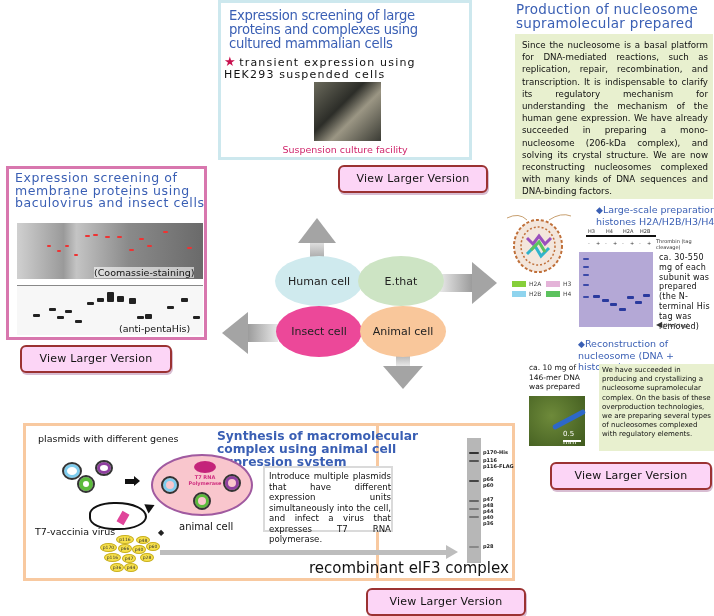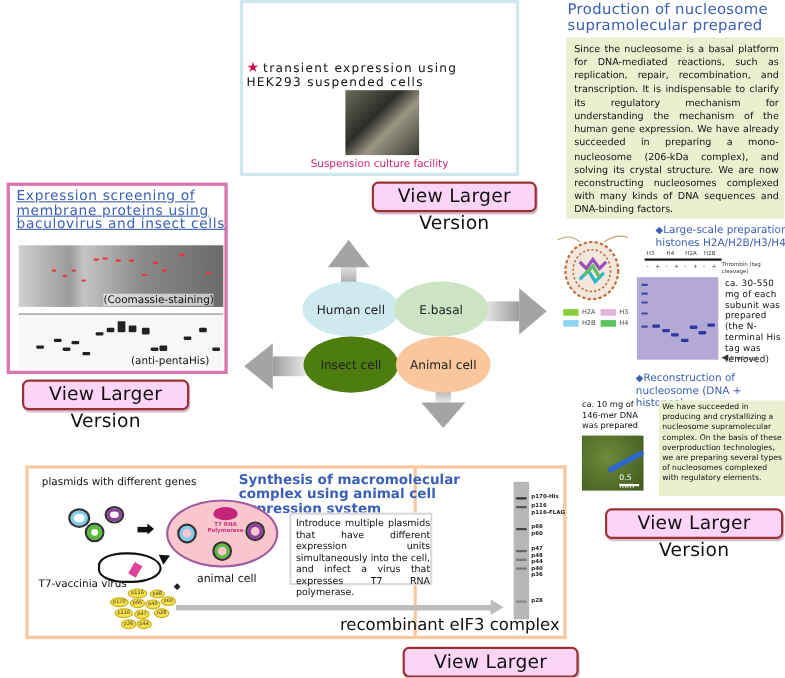--- a/index.html
+++ b/index.html
@@ -10,21 +10,21 @@
 
   
   #panel-human { left: 218px; top: 0; width: 254px; height: 160px; border: 3px solid #cde8ee; background: #fff; }
   #panel-human .t { left: 8px; top: 6px; width: 240px; font-size: 13.2px; letter-spacing: -0.3px; }
   #panel-human .star-line { left: 3px; top: 52px; width: 240px; font-size: 11px; line-height: 1.05; color: #111; }
   #panel-human .star { color: #c8104e; font-size: 13px; }
   #photo-hek { left: 93px; top: 79px; width: 67px; height: 59px; background: linear-gradient(135deg,#6b6a5c,#2c2d28 40%,#9b9684 60%,#3a3b34); }
   #caption-hek { left: 0; top: 141px; width: 248px; text-align: center; font-size: 9.5px; color: #d0256b; }
 
   .view-btn { height: 28px; width: 150px; background: #fcd5f6; border: 2px solid #9b3232; border-radius: 6px;
-              font-size: 17px; color: #111; text-align: center; line-height: 24px; letter-spacing: 0.2px;
+              font-size: 11px; color: #111; text-align: center; line-height: 24px; letter-spacing: 0.2px;
               font-family: "DejaVu Sans", sans-serif; box-shadow: 1px 2px 0 #d8bdd2; cursor: pointer; }
   #btn-human { left: 338px; top: 165px; }
   #btn-insect { left: 20px; top: 345px; width: 152px; }
   #btn-nucleo { left: 550px; top: 462px; width: 162px; }
   #btn-animal { left: 366px; top: 588px; width: 160px; }
 
   
   #nucleo-title { left: 516px; top: 2px; width: 198px; font-size: 13.5px; letter-spacing: 0.3px; }
   #nucleo-box { left: 515px; top: 34px; width: 198px; height: 165px; background: #e8f0cf; }
   #nucleo-box p { position: absolute; left: 7px; top: 5px; width: 186px; font-size: 8.7px; line-height: 12.2px; color: #111; text-align: justify; }
@@ -46,32 +46,32 @@
   #dna-note { left: 529px; top: 363px; width: 58px; font-size: 7.5px; line-height: 9.5px; color: #111; }
   #crystal { left: 529px; top: 396px; width: 56px; height: 50px; background: radial-gradient(circle at 40% 40%, #6e8a3a, #3f5a1e); }
   #crystal-rod { left: 22px; top: 21px; width: 36px; height: 5px; background: #2d68c9; transform: rotate(-28deg); border-radius: 2px; }
   #crystal-scale { left: 34px; top: 34px; font-size: 7px; color: #fff; }
   #crystal-bar { left: 34px; top: 44px; width: 18px; height: 1.5px; background: #fff; }
   #recon-box { left: 599px; top: 364px; width: 115px; height: 87px; background: #e8f0cf; }
   #recon-box p { position: absolute; left: 3px; top: 2px; width: 111px; font-size: 7px; line-height: 9.2px; color: #111; }
 
   
   #panel-insect { left: 6px; top: 166px; width: 201px; height: 174px; border: 3px solid #d877ae; background: #fff; }
-  #panel-insect .t { left: 6px; top: 3px; width: 190px; font-size: 12.5px; letter-spacing: 0.6px; line-height: 1.0; text-decoration: underline; }
+  #panel-insect .t { left: 6px; top: 3px; width: 190px; font-size: 12.5px; letter-spacing: 0.6px; line-height: 1.0; }
   #gel-coom { left: 8px; top: 54px; width: 186px; height: 56px; background: linear-gradient(90deg,#d0d0d0 0,#9a9a9a 25%,#c4c4c4 32%,#8a8a8a 60%,#6a6a6a 100%); }
   #lbl-coom { left: 85px; top: 98px; font-size: 9.5px; color: #111; background: rgba(255,255,255,0.6); }
   #gel-anti { left: 8px; top: 116px; width: 186px; height: 50px; background: #f7f7f7; border-top: 1px solid #888; }
   #lbl-anti { left: 110px; top: 154px; font-size: 9.5px; color: #111; }
   .band { position: absolute; background: #222; border-radius: 1px; }
 
   
   .cell { border-radius: 50%; text-align: center; font-size: 11px; color: #222; display: flex; align-items: center; justify-content: center; }
   #cell-human { left: 275px; top: 256px; width: 88px; height: 50px; background: #cfeaee; }
   #cell-ecoli { left: 358px; top: 256px; width: 86px; height: 50px; background: #cde4c4; }
-  #cell-insect { left: 276px; top: 306px; width: 86px; height: 51px; background: #4d7c0f; }
+  #cell-insect { left: 276px; top: 306px; width: 86px; height: 51px; background: #ec4899; }
   #cell-animal { left: 360px; top: 306px; width: 86px; height: 51px; background: #f9c79b; }
 
   
   #panel-animal { left: 23px; top: 423px; width: 356px; height: 158px; border: 3px solid #f8c9a0; background: #fff; }
   #panel-animal-right { left: 379px; top: 423px; width: 136px; height: 158px; border: 3px solid #f8c9a0; border-left: none; background:#fff; }
   #lbl-plasmids { left: 38px; top: 433px; font-size: 9.5px; color: #111; }
   #animal-title { left: 217px; top: 430px; width: 240px; font-size: 12.3px; color: #3a5fb4; line-height: 1.05; font-weight: bold; }
   #intro-box { left: 263px; top: 466px; width: 130px; height: 66px; border: 2px solid #dadada; background: #fff; }
   #intro-box p { position: absolute; left: 4px; top: 3px; width: 122px; font-size: 8.6px; line-height: 10.5px; color: #111; text-align: justify; }
   #lbl-t7 { left: 35px; top: 526px; font-size: 9.5px; color: #111; }
@@ -90,20 +90,21 @@
   .black-arrow { position: absolute; background: #111; }
 
   #gel-eif3 { left: 467px; top: 438px; width: 14px; height: 125px; background: #b7b7b7; }
   #eif3-labels { left: 483px; top: 438px; width: 40px; height: 125px; font-size: 5px; font-weight: bold; color: #222; }
   #eif3-labels span { position: absolute; left: 0; white-space: nowrap; }
 </style>
 </head>
 <body>
 
 <div id="panel-human" class="abs">
+  <div class="abs t blue-title">Expression screening of large proteins and complexes using cultured mammalian cells</div>
   <div class="abs star-line">
     <span class="star">★</span>
     <span style="letter-spacing:1.2px;">transient expression using HEK293 suspended cells</span>
   </div>
   <div id="photo-hek" class="abs"></div>
   <div id="caption-hek" class="abs">Suspension culture facility</div>
 </div>
 <div id="btn-human" class="abs view-btn">View Larger Version</div>
 
 <div id="nucleo-title" class="abs blue-title">Production of nucleosome supramolecular prepared</div>
@@ -264,21 +265,21 @@
     <rect x="248" y="324" width="30" height="18" fill="url(#ghl)"></rect>
     <polygon points="248,312 222,333 248,354" fill="#a4a4a4"></polygon>
   </g>
   <g>
     <rect x="396" y="350" width="14" height="16" fill="url(#gv)"></rect>
     <polygon points="383,366 403,389 423,366" fill="#a4a4a4"></polygon>
   </g>
 </svg>
 
 <div id="cell-human" class="abs cell">Human cell</div>
-<div id="cell-ecoli" class="abs cell">E.basal</div>
+<div id="cell-ecoli" class="abs cell">E.that</div>
 <div id="cell-insect" class="abs cell">Insect cell</div>
 <div id="cell-animal" class="abs cell">Animal cell</div>
 
 <div id="panel-animal" class="abs"></div>
 <div id="panel-animal-right" class="abs"></div>
 
 <div id="lbl-plasmids" class="abs">plasmids with different genes</div>
 <div id="animal-title" class="abs">Synthesis of macromolecular complex using animal cell expression system</div>
 
 <div class="plasmid" style="left:62px;top:462px;width:20px;height:18px;border-color:#333;background:transparent;box-shadow: inset 0 0 0 3px #7fcdee;"></div>

